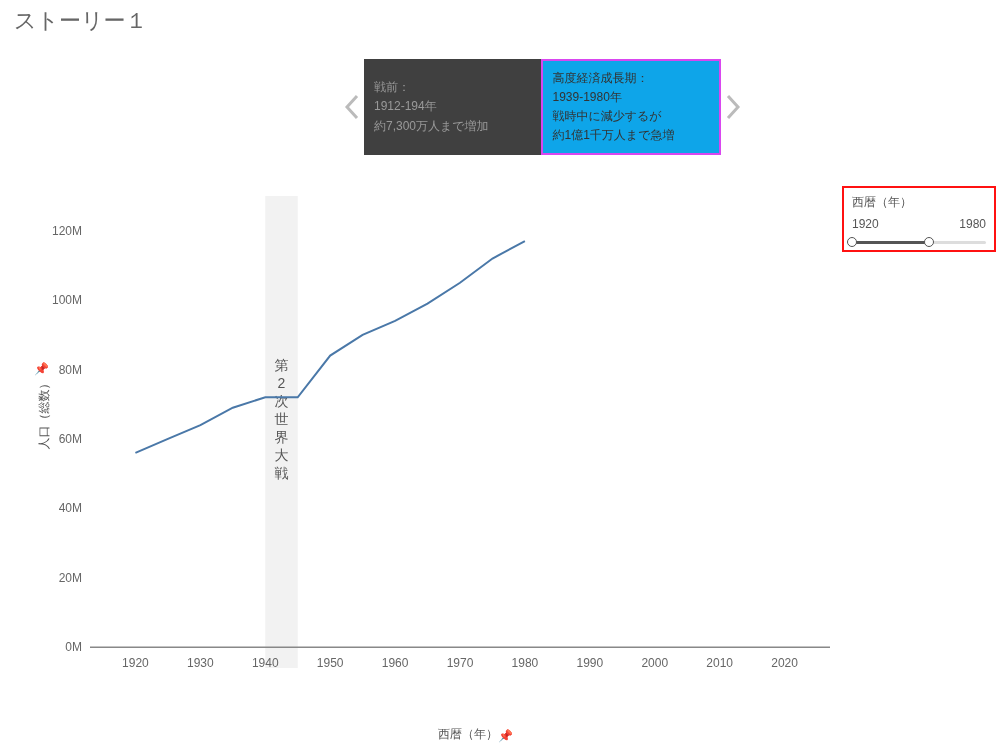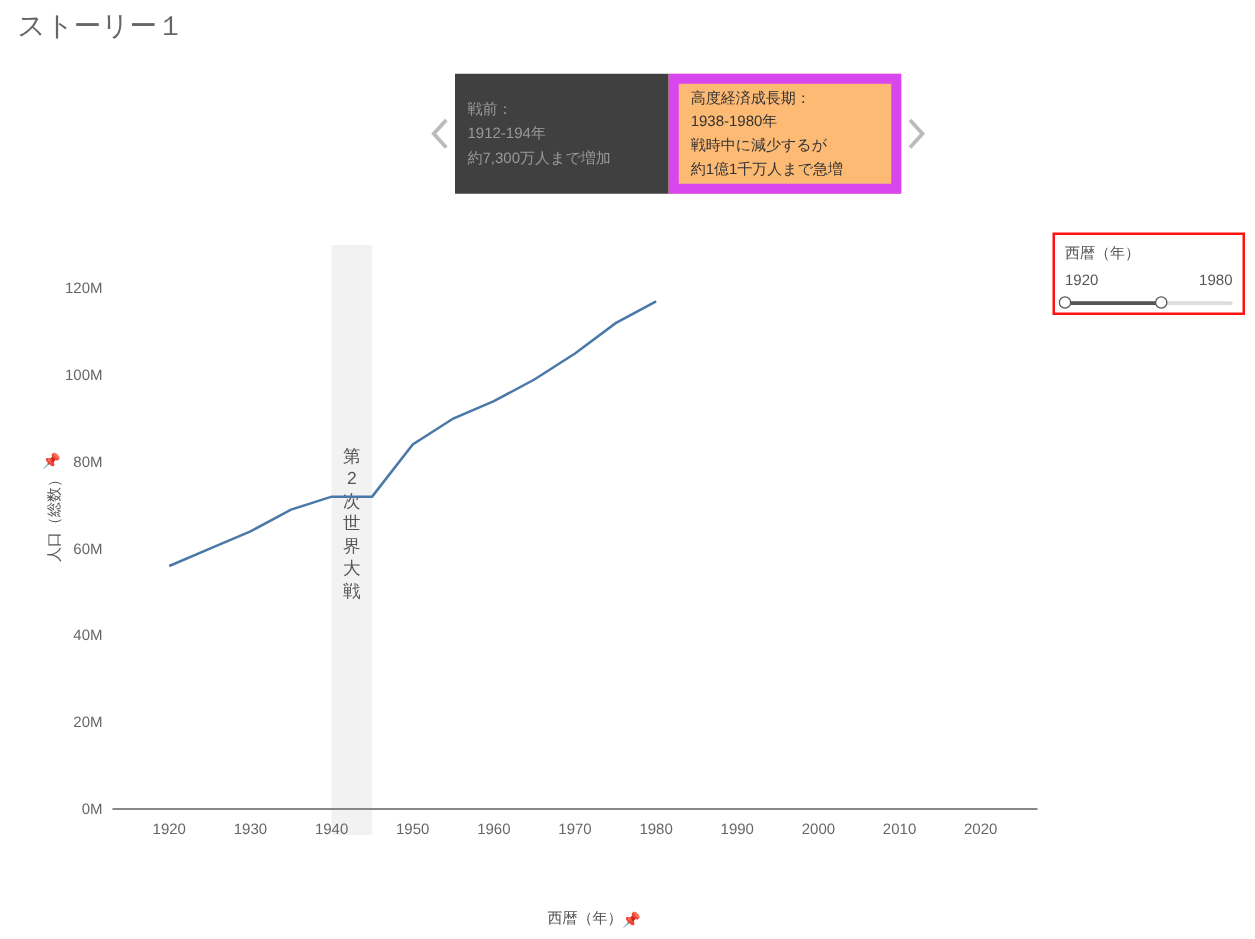--- a/index.html
+++ b/index.html
@@ -5,21 +5,21 @@
   * { box-sizing: border-box; }
   html, body { margin: 0; padding: 0; font-family: "Hiragino Sans", "Meiryo", Arial, sans-serif; background: #fff; color: #333; }
   .page { width: 1004px; height: 751px; position: relative; }
   .title { position: absolute; left: 14px; top: 6px; font-size: 22px; color: #666; font-weight: 300; }
   .story-nav { position: absolute; top: 52px; left: 340px; width: 405px; height: 110px; display: flex; align-items: center; }
   .nav-arrow { width: 24px; display:flex; align-items:center; justify-content:center; }
   .nav-arrow svg { width: 18px; height: 26px; }
   .story-cards { flex: 1; display: flex; height: 96px; }
   .story-card { flex: 1; padding: 10px 10px; font-size: 12px; line-height: 1.6; display:flex; flex-direction:column; justify-content:center; }
   .story-card.inactive { background: #404040; color: #999; }
-  .story-card.active { background: #fdba74; color: #333; border: 8px solid #d946ef; }
+  .story-card.active { background: #0ea5e9; color: #333; border: 2px solid #d946ef; }
   .chart-area { position: absolute; top: 186px; left: 30px; width: 810px; height: 530px; }
   .annot-band { fill: #f2f2f2; }
   .annot-text { font-size: 14px; fill: #555; text-anchor: middle; }
   .axis text { font-size: 12px; fill: #666; }
   .axis line, .axis path { stroke: none; }
   .axis-zero { stroke: #888; stroke-width: 1.5; }
   .series { fill: none; stroke: #4a78a8; stroke-width: 2; }
   .y-label { position: absolute; top: 405px; left: 8px; transform: rotate(-90deg); transform-origin: center; font-size: 12px; color: #555; }
   .x-label { position: absolute; bottom: 8px; left: 438px; font-size: 12px; color: #555; }
   .pin { font-size: 12px; color: #888; }
@@ -46,21 +46,21 @@
         </svg>
     </div>
     <div class="story-cards" id="story-cards">
         <div class="story-card inactive">
           <div>戦前：</div>
           <div>1912-194年</div>
           <div>約7,300万人まで増加</div>
         </div>
         <div class="story-card active">
           <div>高度経済成長期：</div>
-          <div>1938-1980年</div>
+          <div>1939-1980年</div>
           <div>戦時中に減少するが</div>
           <div>約1億1千万人まで急増</div>
         </div>
       </div>
     <div class="nav-arrow">
       <svg viewBox="0 0 18 26">
           <polyline points="4,2 14,13 4,24" fill="none" stroke="#bbb" stroke-width="3"></polyline>
         </svg>
     </div>
   </div>

